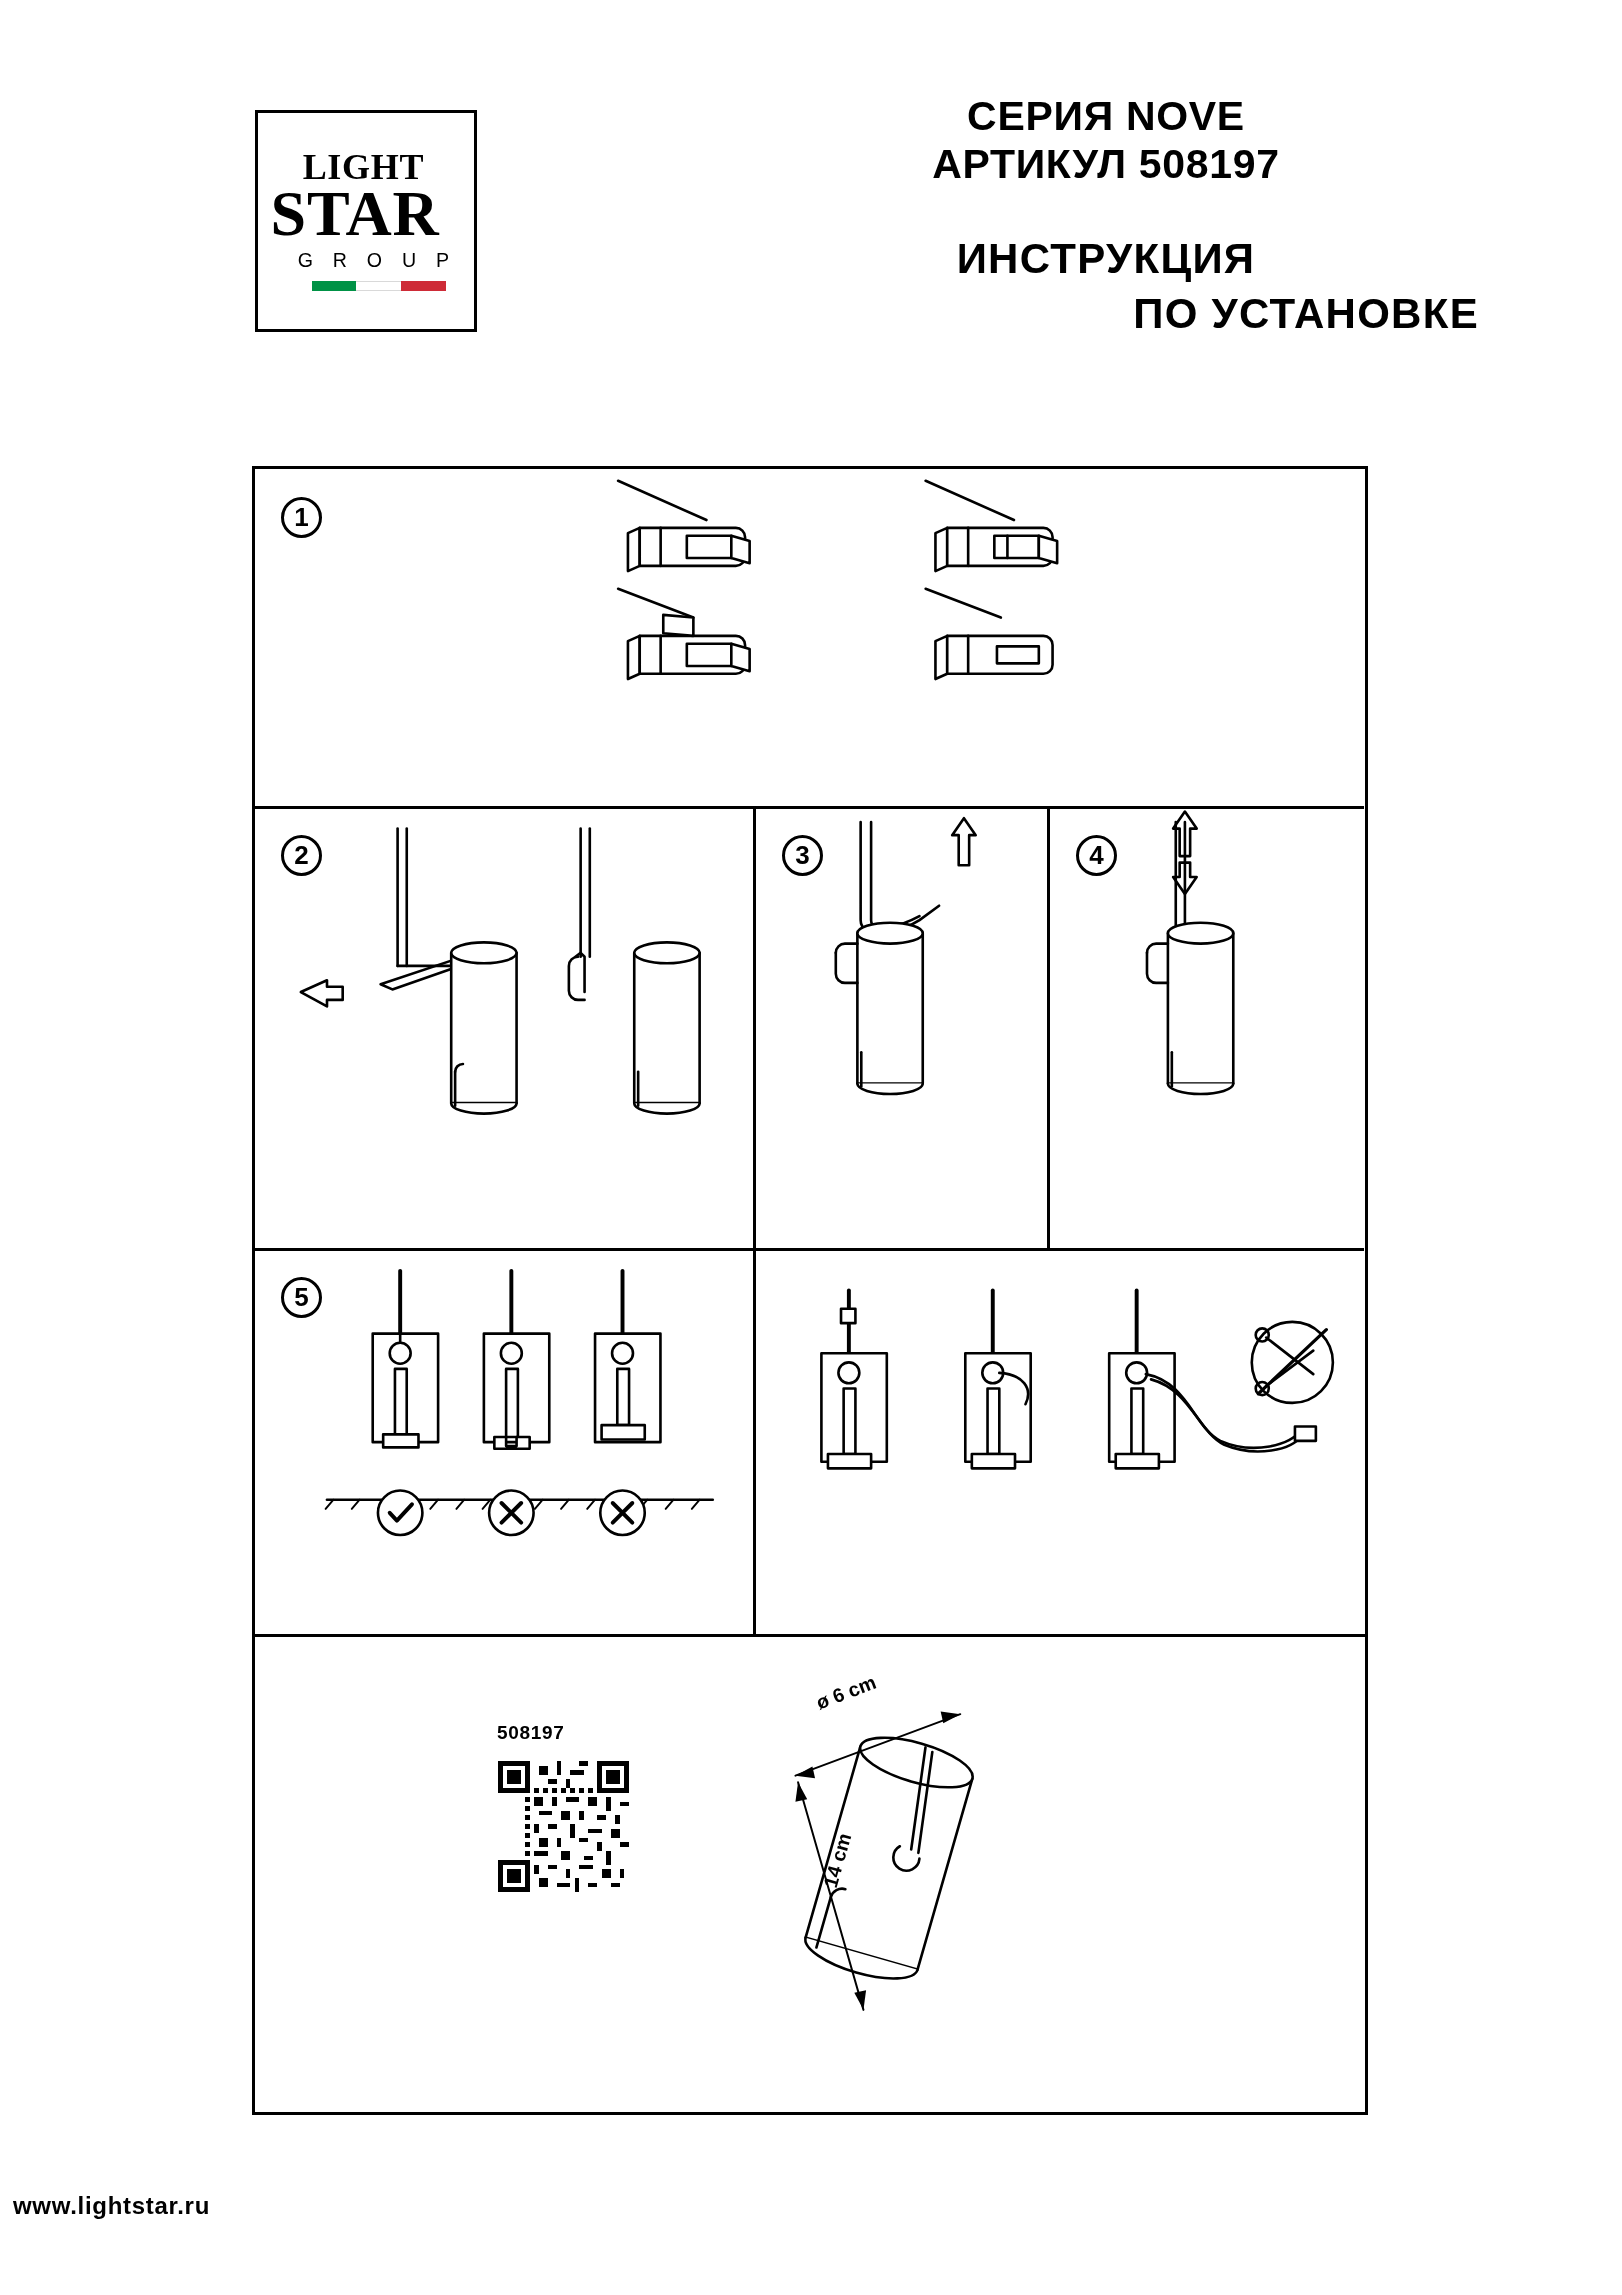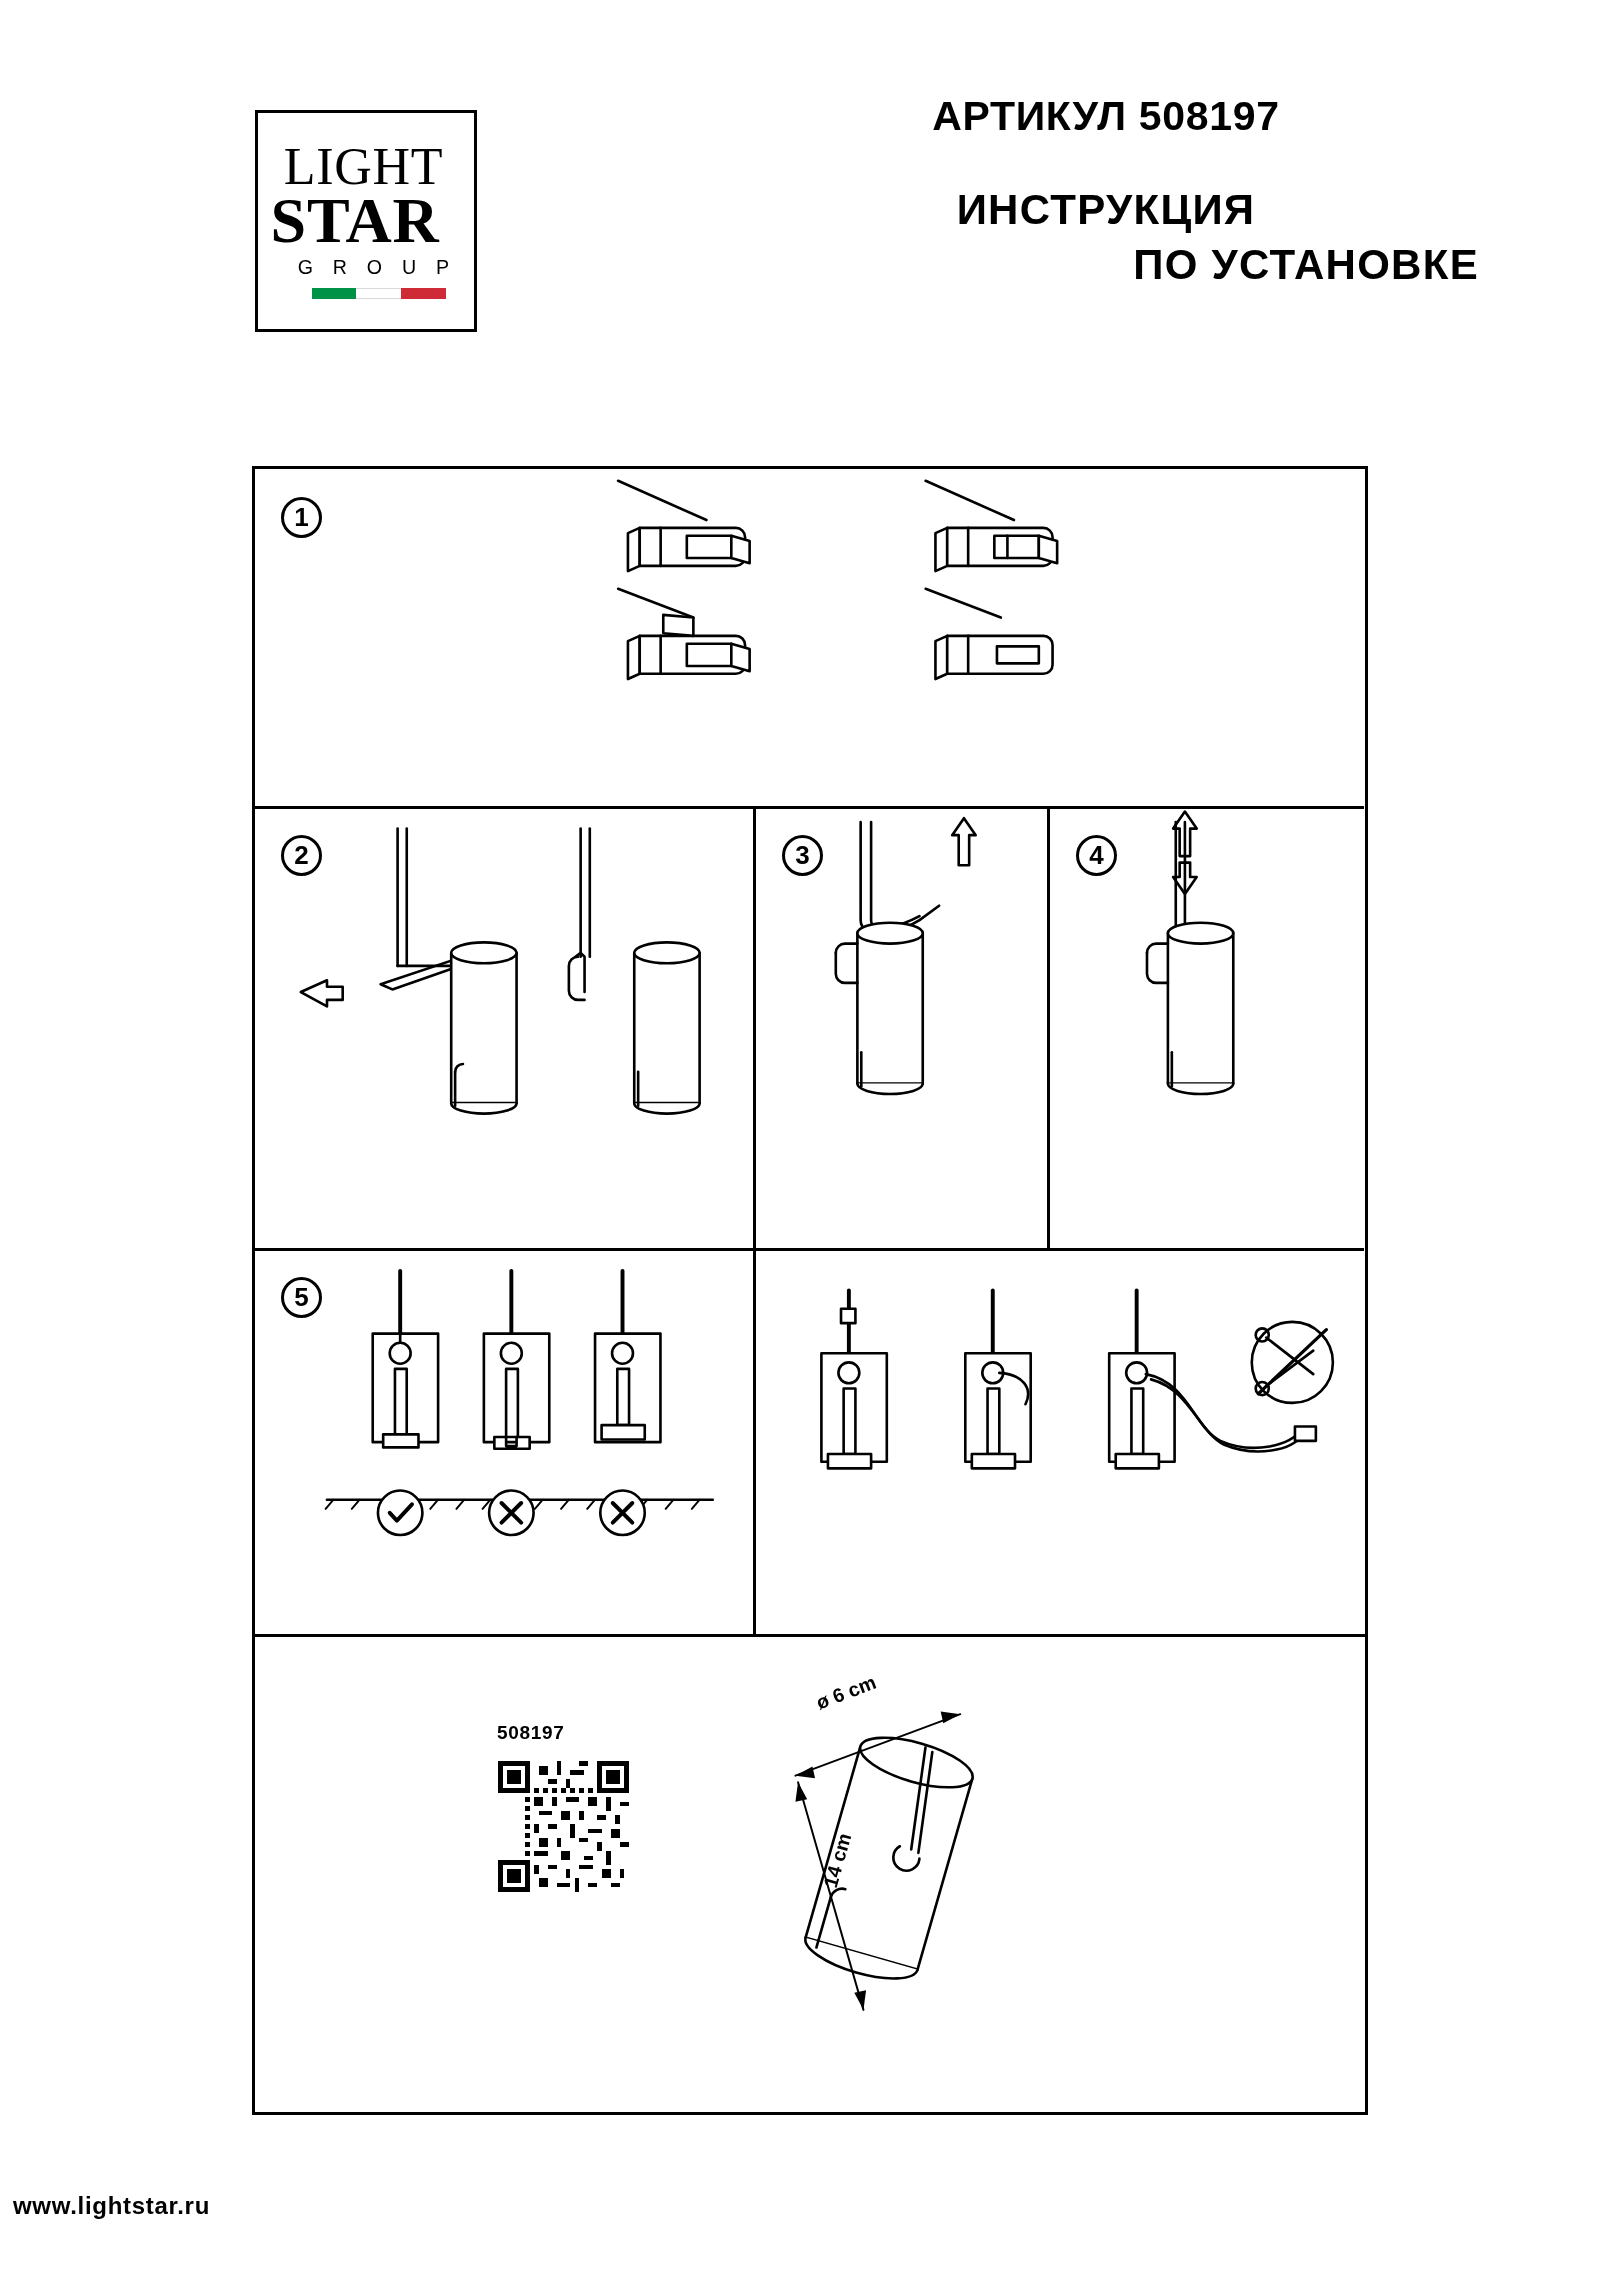--- a/index.html
+++ b/index.html
@@ -37,22 +37,22 @@
     position: absolute;
     left: 0; top: 0;
     width: 100%; height: 100%;
     display: flex;
     flex-direction: column;
     align-items: center;
     justify-content: center;
   }
   .logo-light {
     font-family: "Liberation Serif", serif;
-    font-weight: normal;
-    font-size: 52px;
+    font-weight: bold;
+    font-size: 36px;
     line-height: 0.92;
     letter-spacing: 0.7px;
     margin-left: -5.2px;
     text-align: right;
   }
   .logo-star {
     font-family: "Liberation Serif", serif;
     font-weight: bold;
     font-size: 64px;
     line-height: 0.95;
@@ -184,20 +184,21 @@
       <div class="logo-group">G R O U P</div>
       <div class="logo-flag">
         <span class="flag-g"></span>
           <span class="flag-w"></span>
           <span class="flag-r"></span>
       </div>
     </div>
   </div>
 
   <div class="header-text">
+    <div class="series-line">СЕРИЯ NOVE</div>
     <div class="series-line">АРТИКУЛ 508197</div>
     <div class="title-line">ИНСТРУКЦИЯ</div>
     <div class="title-line" style="margin-top:2.6px;text-align:right;">ПО УСТАНОВКЕ</div>
   </div>
 </div>
 
 <div class="sheet">
 
   <div class="panel" id="panel-1">
     <div class="step-badge" style="left:26px; top:27.5px;">1</div>

